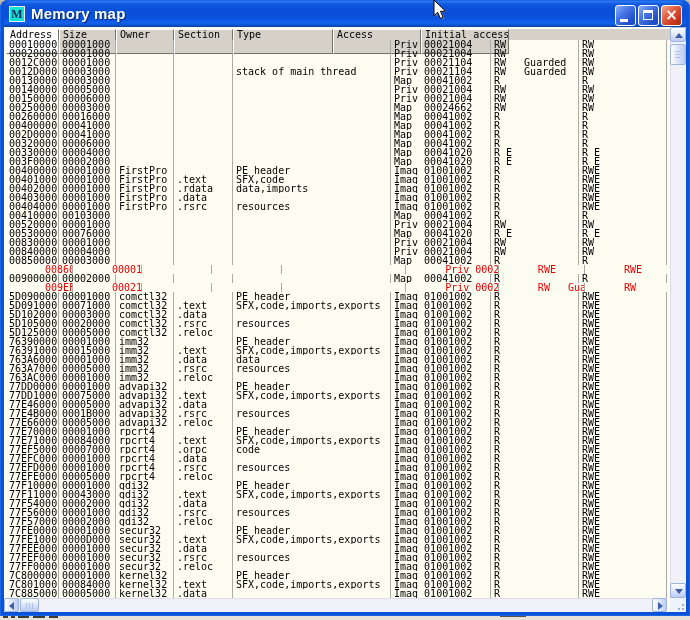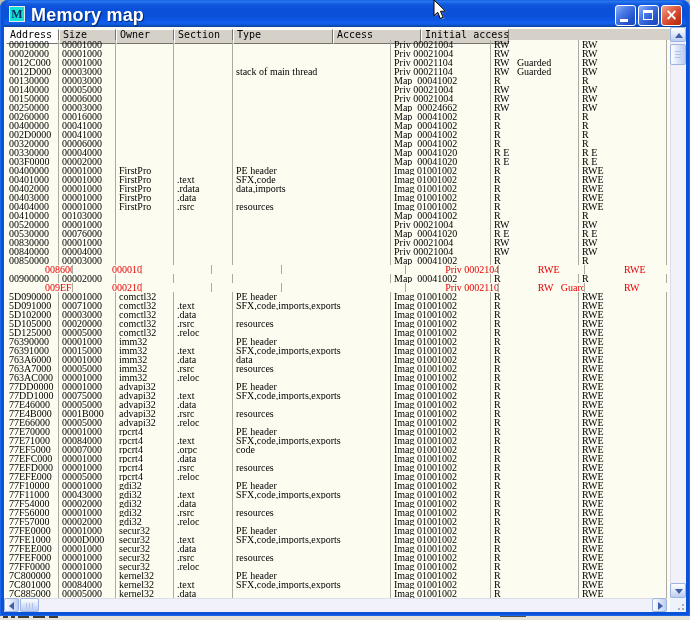--- a/index.html
+++ b/index.html
@@ -12,43 +12,43 @@
   #win{position:absolute;left:0;top:0;width:690px;height:616px;box-sizing:border-box;
        background:#0A52D8;border-radius:8px 8px 0 0;padding:1px 4px 4px 4px;
        box-shadow:inset 0 0 0 1px #1C66E8;}
   
   #titlebar{position:relative;height:26px;border-radius:7px 7px 0 0;
     background:linear-gradient(180deg,#2E7DF0 0%,#1E6AE8 6%,#0F57DE 14%,#0A50D8 30%,
                #0A50D8 58%,#0E58E6 74%,#1262EE 84%,#0D53CC 93%,#09419E 100%);}
   #title-icon{position:absolute;left:5px;top:5px;width:16px;height:16px;box-sizing:border-box;
     background:#12E2D2;border:1px solid #E9E9E9;color:#082868;font-weight:bold;font-size:12px;
     line-height:14px;text-align:center;font-family:"Liberation Serif",serif;}
-  #title-text{position:absolute;left:27px;top:4px;color:#FFFFFF;font-weight:bold;font-size:18px;
+  #title-text{position:absolute;left:27px;top:4px;color:#FFFFFF;font-weight:bold;font-size:15px;
     font-family:"Liberation Sans",sans-serif;text-shadow:1px 1px 1px #00256E;letter-spacing:.2px;}
   .winbtn{position:absolute;top:4px;width:21px;height:21px;box-sizing:border-box;border-radius:3px;
     border:1px solid #FFFFFF;}
   .winbtn.blue{background:linear-gradient(135deg,#8FB2F4 0%,#4A7AE8 35%,#2352CC 75%,#1E48B8 100%);}
   #btn-close{background:linear-gradient(135deg,#F2A693 0%,#E2664A 35%,#CC3A1E 70%,#AE2A0E 100%);}
   #btn-min{right:50px;} #btn-max{right:27px;} #btn-close{right:4px;}
   .glyph-min{position:absolute;left:4px;bottom:3px;width:8px;height:3px;background:#FFF;}
   .glyph-max{position:absolute;left:4px;top:4px;width:10px;height:10px;box-sizing:border-box;
     border:1px solid #FFF;border-top-width:3px;}
   .glyph-x{position:absolute;left:0;top:0;width:100%;height:100%;color:#FFF;font-size:15px;
     font-weight:bold;line-height:19px;text-align:center;font-family:"DejaVu Sans",sans-serif;}
   
   #client{position:relative;height:585px;background:#FCFCF1;overflow:hidden;}
   #table-area{position:absolute;left:2px;top:2px;width:665px;bottom:14px;overflow:hidden;}
   
   #thead{display:flex;height:11px;background:#D5D1C9;}
-  .hcell{box-sizing:border-box;height:15px;line-height:9px;font-size:10px;color:#000;
+  .hcell{box-sizing:border-box;height:25px;line-height:9px;font-size:10px;color:#000;
     padding-left:3px;white-space:pre;overflow:hidden;background:#D5D1C9;
     border:1px solid;border-color:#FFFFFF #73736B #73736B #FFFFFF;}
   .hcell.sorted{background:#FFFFFF;}
   
-  #tbody{position:relative;font-family:Liberation Serif, serif;}
+  #tbody{position:relative;}
   .trow{display:flex;height:9px;}
   .tcell{box-sizing:border-box;height:9px;line-height:9px;font-size:10px;color:#000;
     padding-left:3px;white-space:pre;overflow:hidden;border-right:1px solid #ABABA3;}
   .trow.red .tcell{color:#E60000;margin-left:36px;}
   .c0{width:53px;}.c1{width:57px;}.c2{width:58px;}.c3{width:59px;}
   .c4{width:158px;}.c5{width:100px;}.c6{width:88px;}.c7{width:88px;}
   
   #vscroll{position:absolute;right:0;top:0;width:16px;height:571px;background:#F1F1F9;
     box-shadow:inset 1px 0 0 #DCDCEC;}
   #hscroll{position:absolute;left:0;bottom:0;right:19px;height:14px;background:#F1F1F9;

